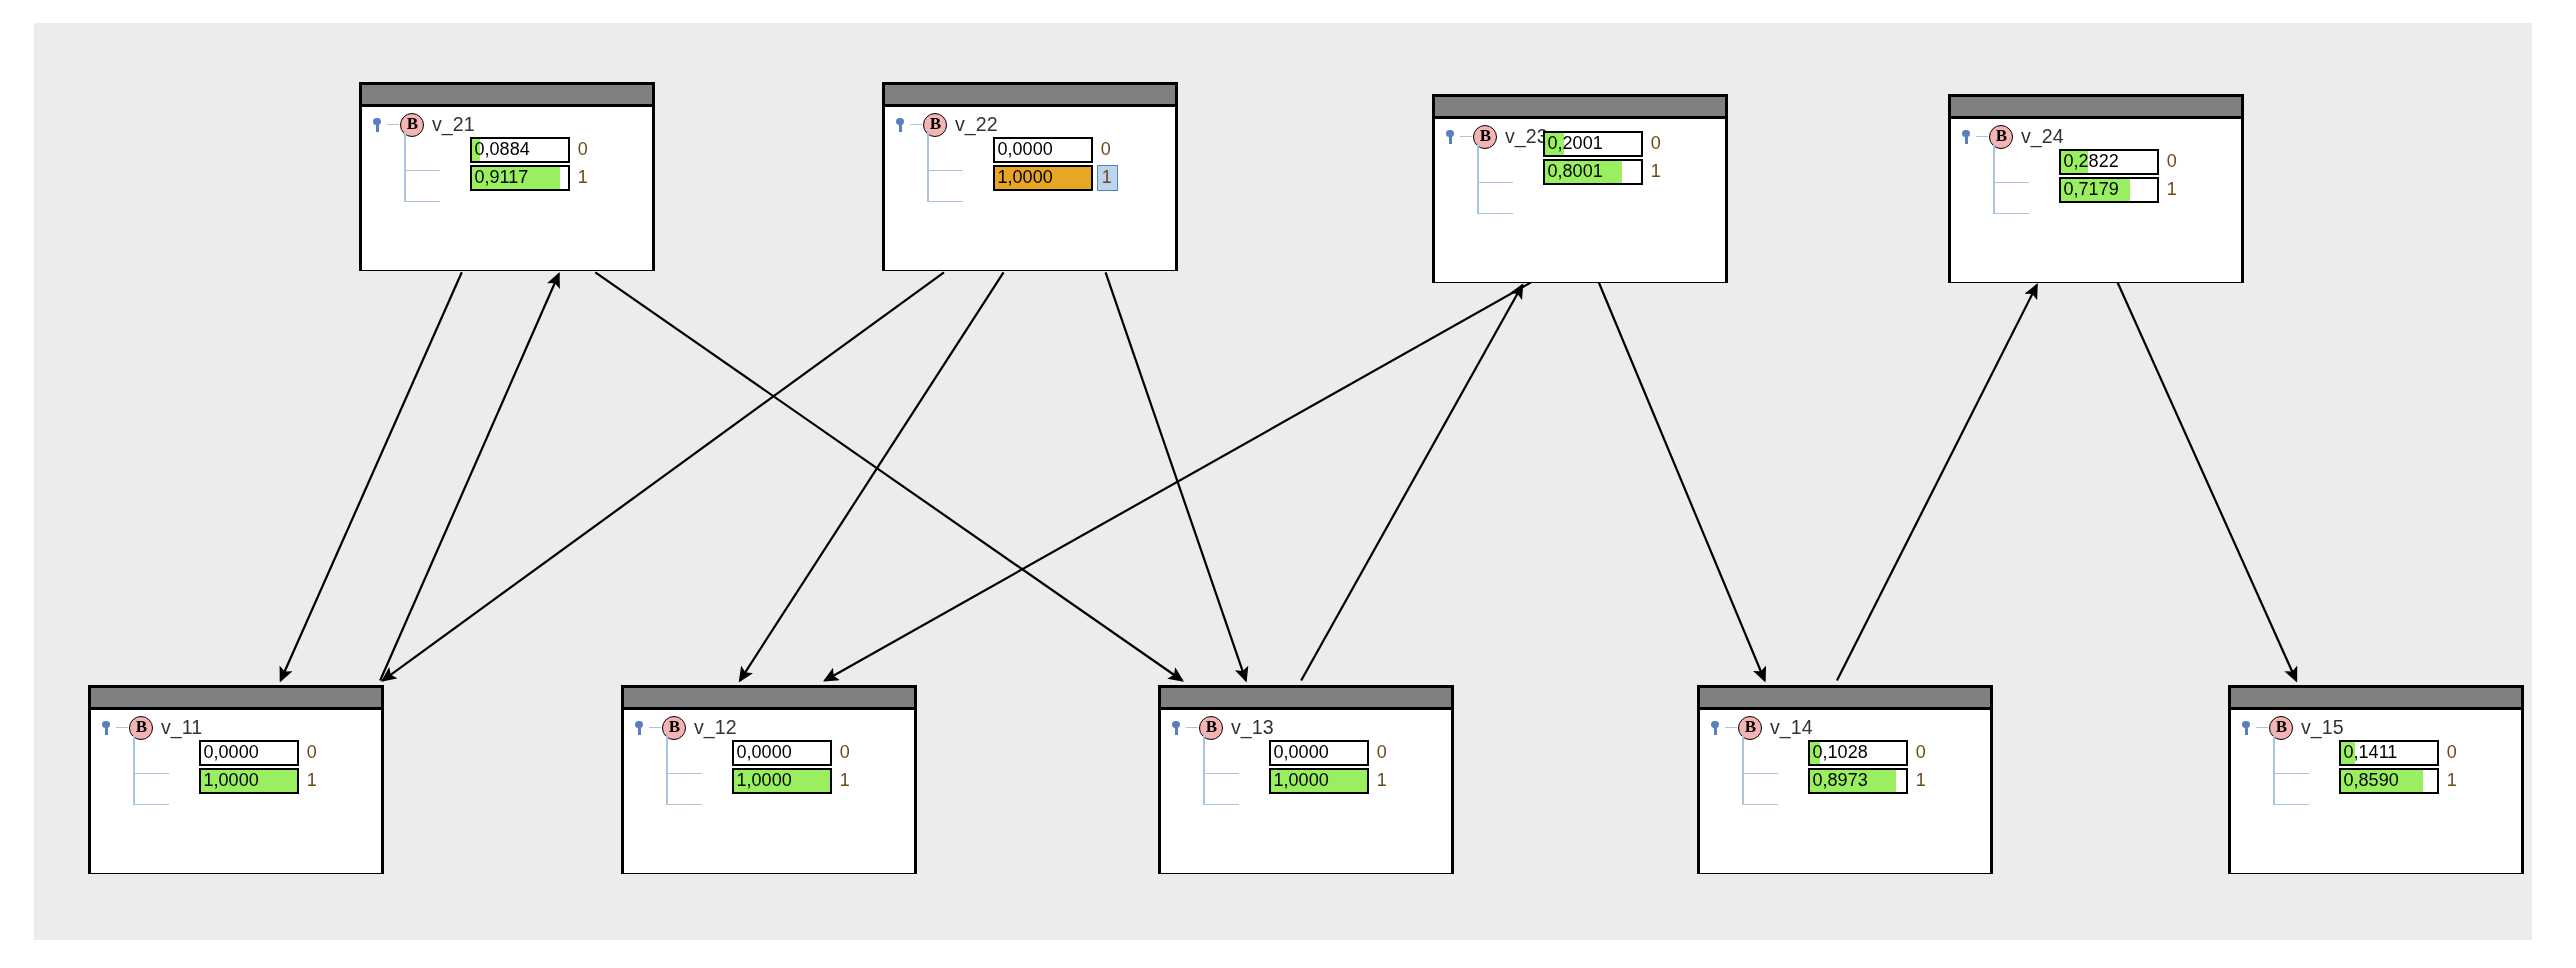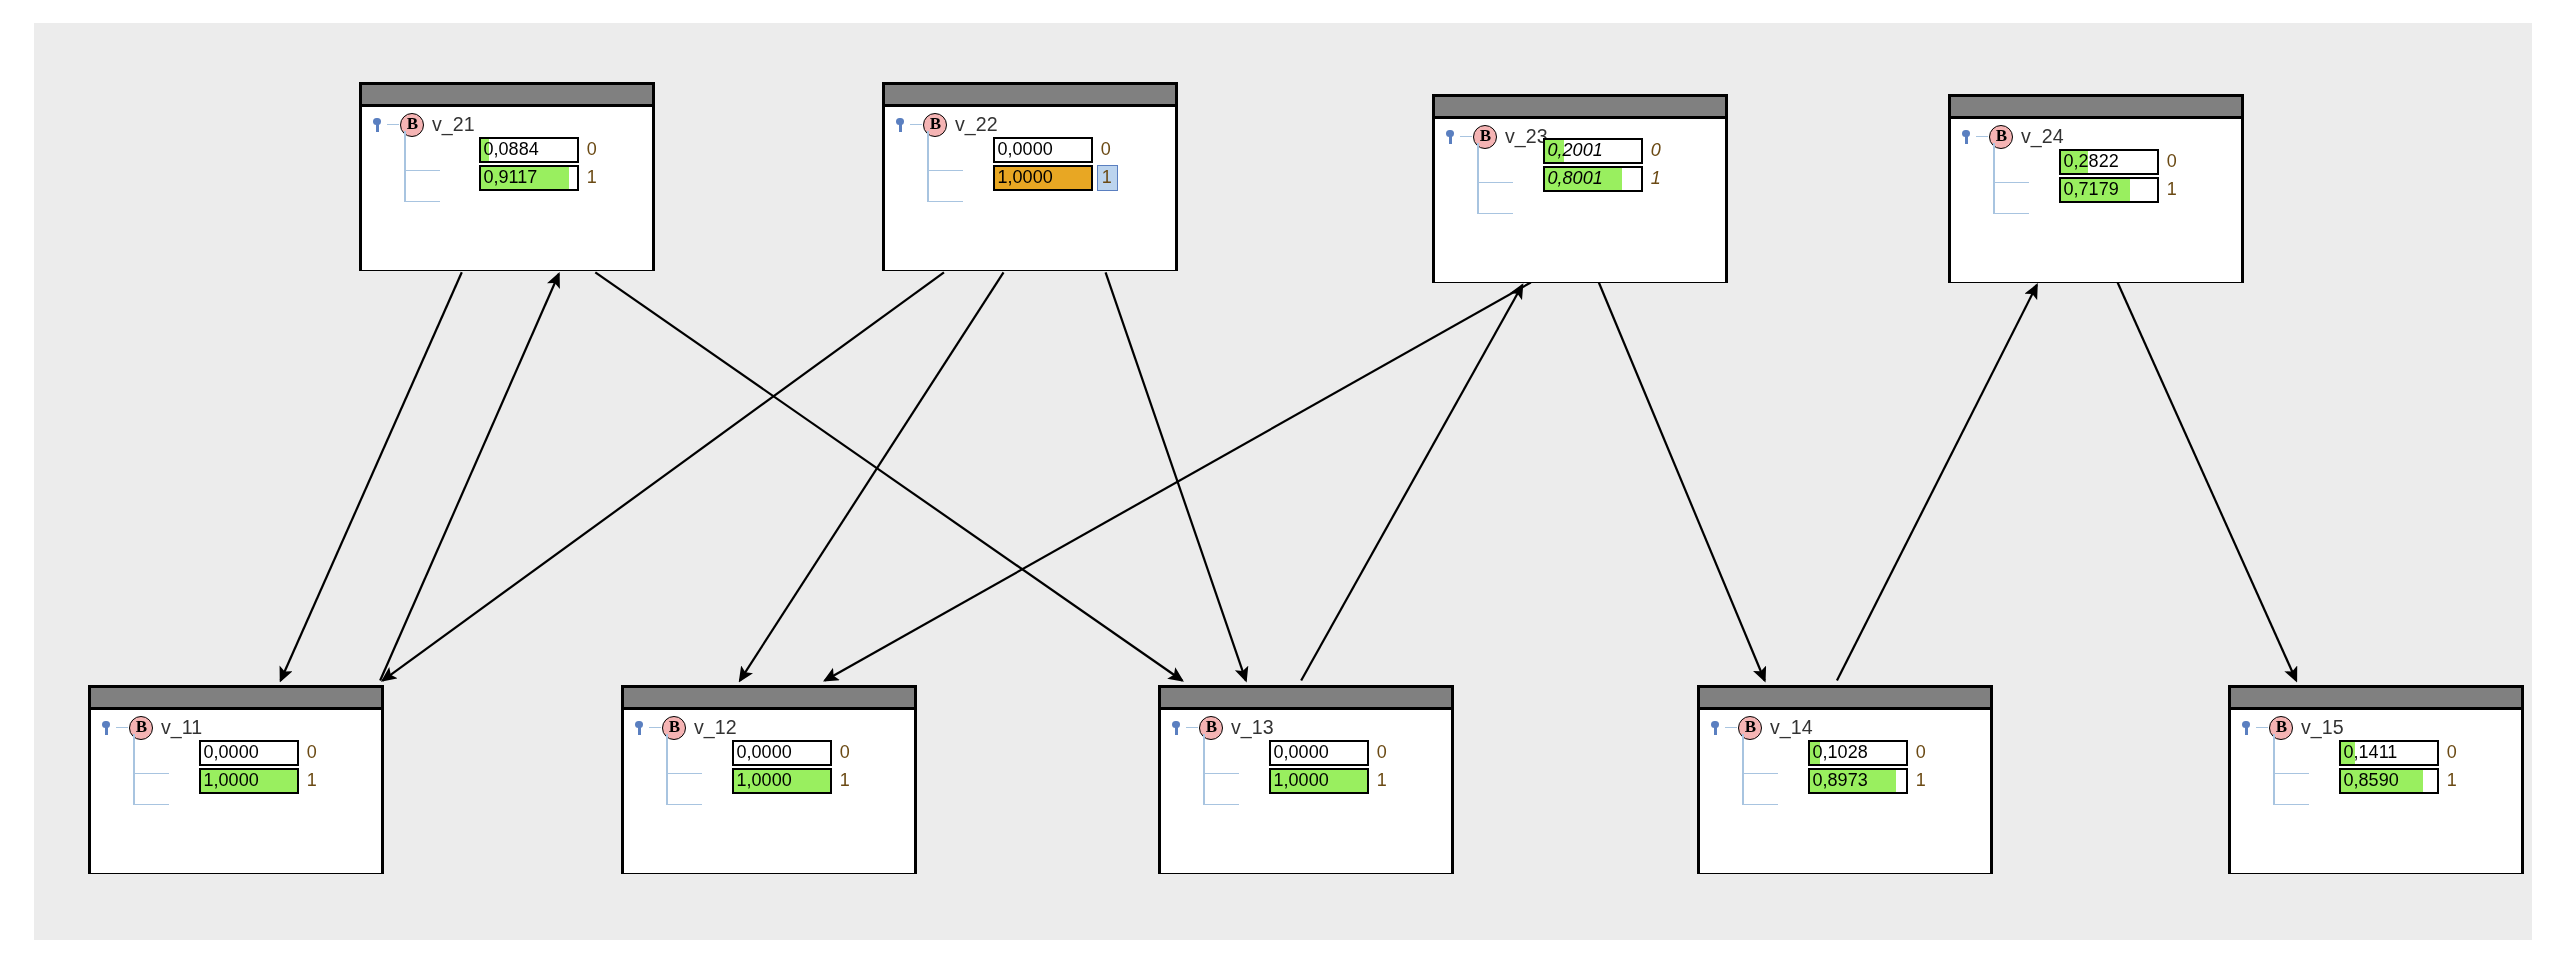--- a/index.html
+++ b/index.html
@@ -211,21 +211,21 @@
             </span>
             <span class="pin-dash"></span>
             <span class="b-badge">B</span>
             <span class="node-label">v_21</span>
           </div>
           <div class="tree-lines" style="left: 42px; top: 24px; width: 68px; height: 94px;">
             <span class="tree-vline" style="left:0px;top:0px;height:71px;"></span>
             <span class="tree-hline" style="left:0px;top:39px;width:36px;"></span>
             <span class="tree-hline" style="left:0px;top:70px;width:36px;"></span>
           </div>
-          <div class="states" style="left: 117px; top: 29px;">
+          <div class="states" style="left: 108px; top: 29px;">
             <div class="state-row">
               <div class="bar-box">
                 <div class="bar-fill" style="width: 8.84%;"></div>
                 <div class="bar-value">0,0884</div>
               </div>
               <div class="state-name">0</div>
             </div>
             <div class="state-row">
               <div class="bar-box">
                 <div class="bar-fill" style="width: 91.17%;"></div>
@@ -281,21 +281,21 @@
             </span>
             <span class="pin-dash"></span>
             <span class="b-badge">B</span>
             <span class="node-label">v_23</span>
           </div>
           <div class="tree-lines" style="left: 42px; top: 24px; width: 68px; height: 94px;">
             <span class="tree-vline" style="left:0px;top:0px;height:71px;"></span>
             <span class="tree-hline" style="left:0px;top:39px;width:36px;"></span>
             <span class="tree-hline" style="left:0px;top:70px;width:36px;"></span>
           </div>
-          <div class="states" style="left: 108px; top: 18px; font-style: italic;">
+          <div class="states" style="left: 108px; top: 11px;">
             <div class="state-row">
               <div class="bar-box">
                 <div class="bar-fill" style="width: 20.01%;"></div>
                 <div class="bar-value">0,2001</div>
               </div>
               <div class="state-name">0</div>
             </div>
             <div class="state-row">
               <div class="bar-box">
                 <div class="bar-fill" style="width: 80.01%;"></div>

